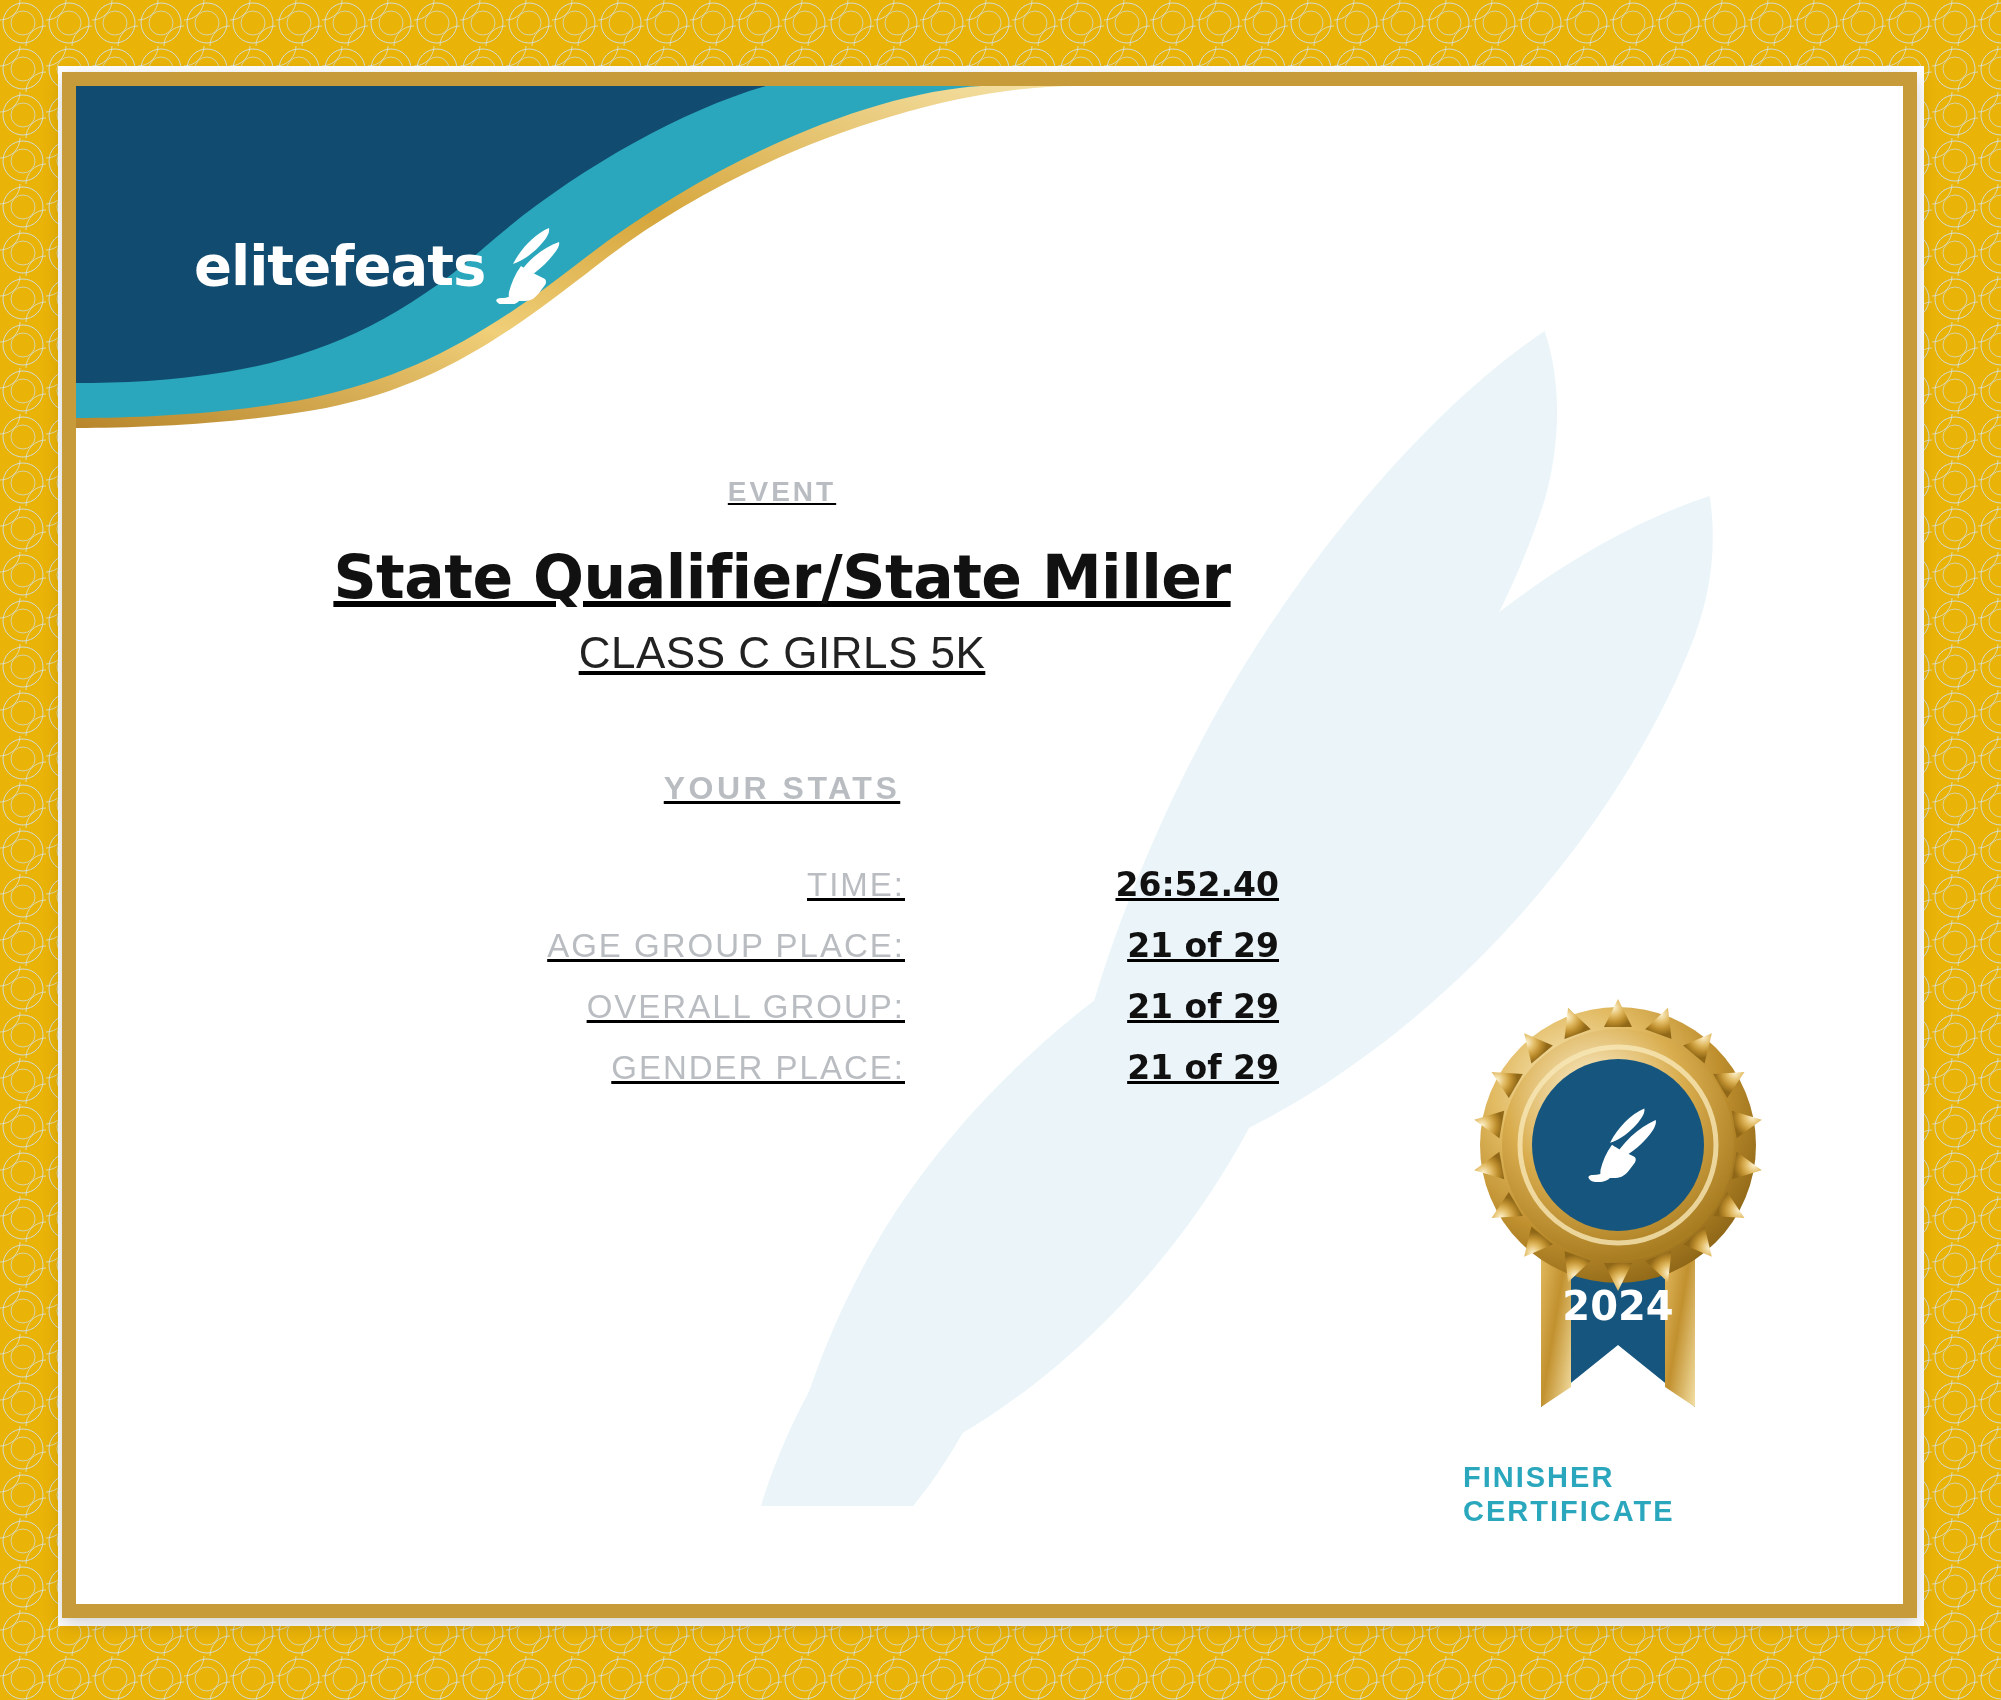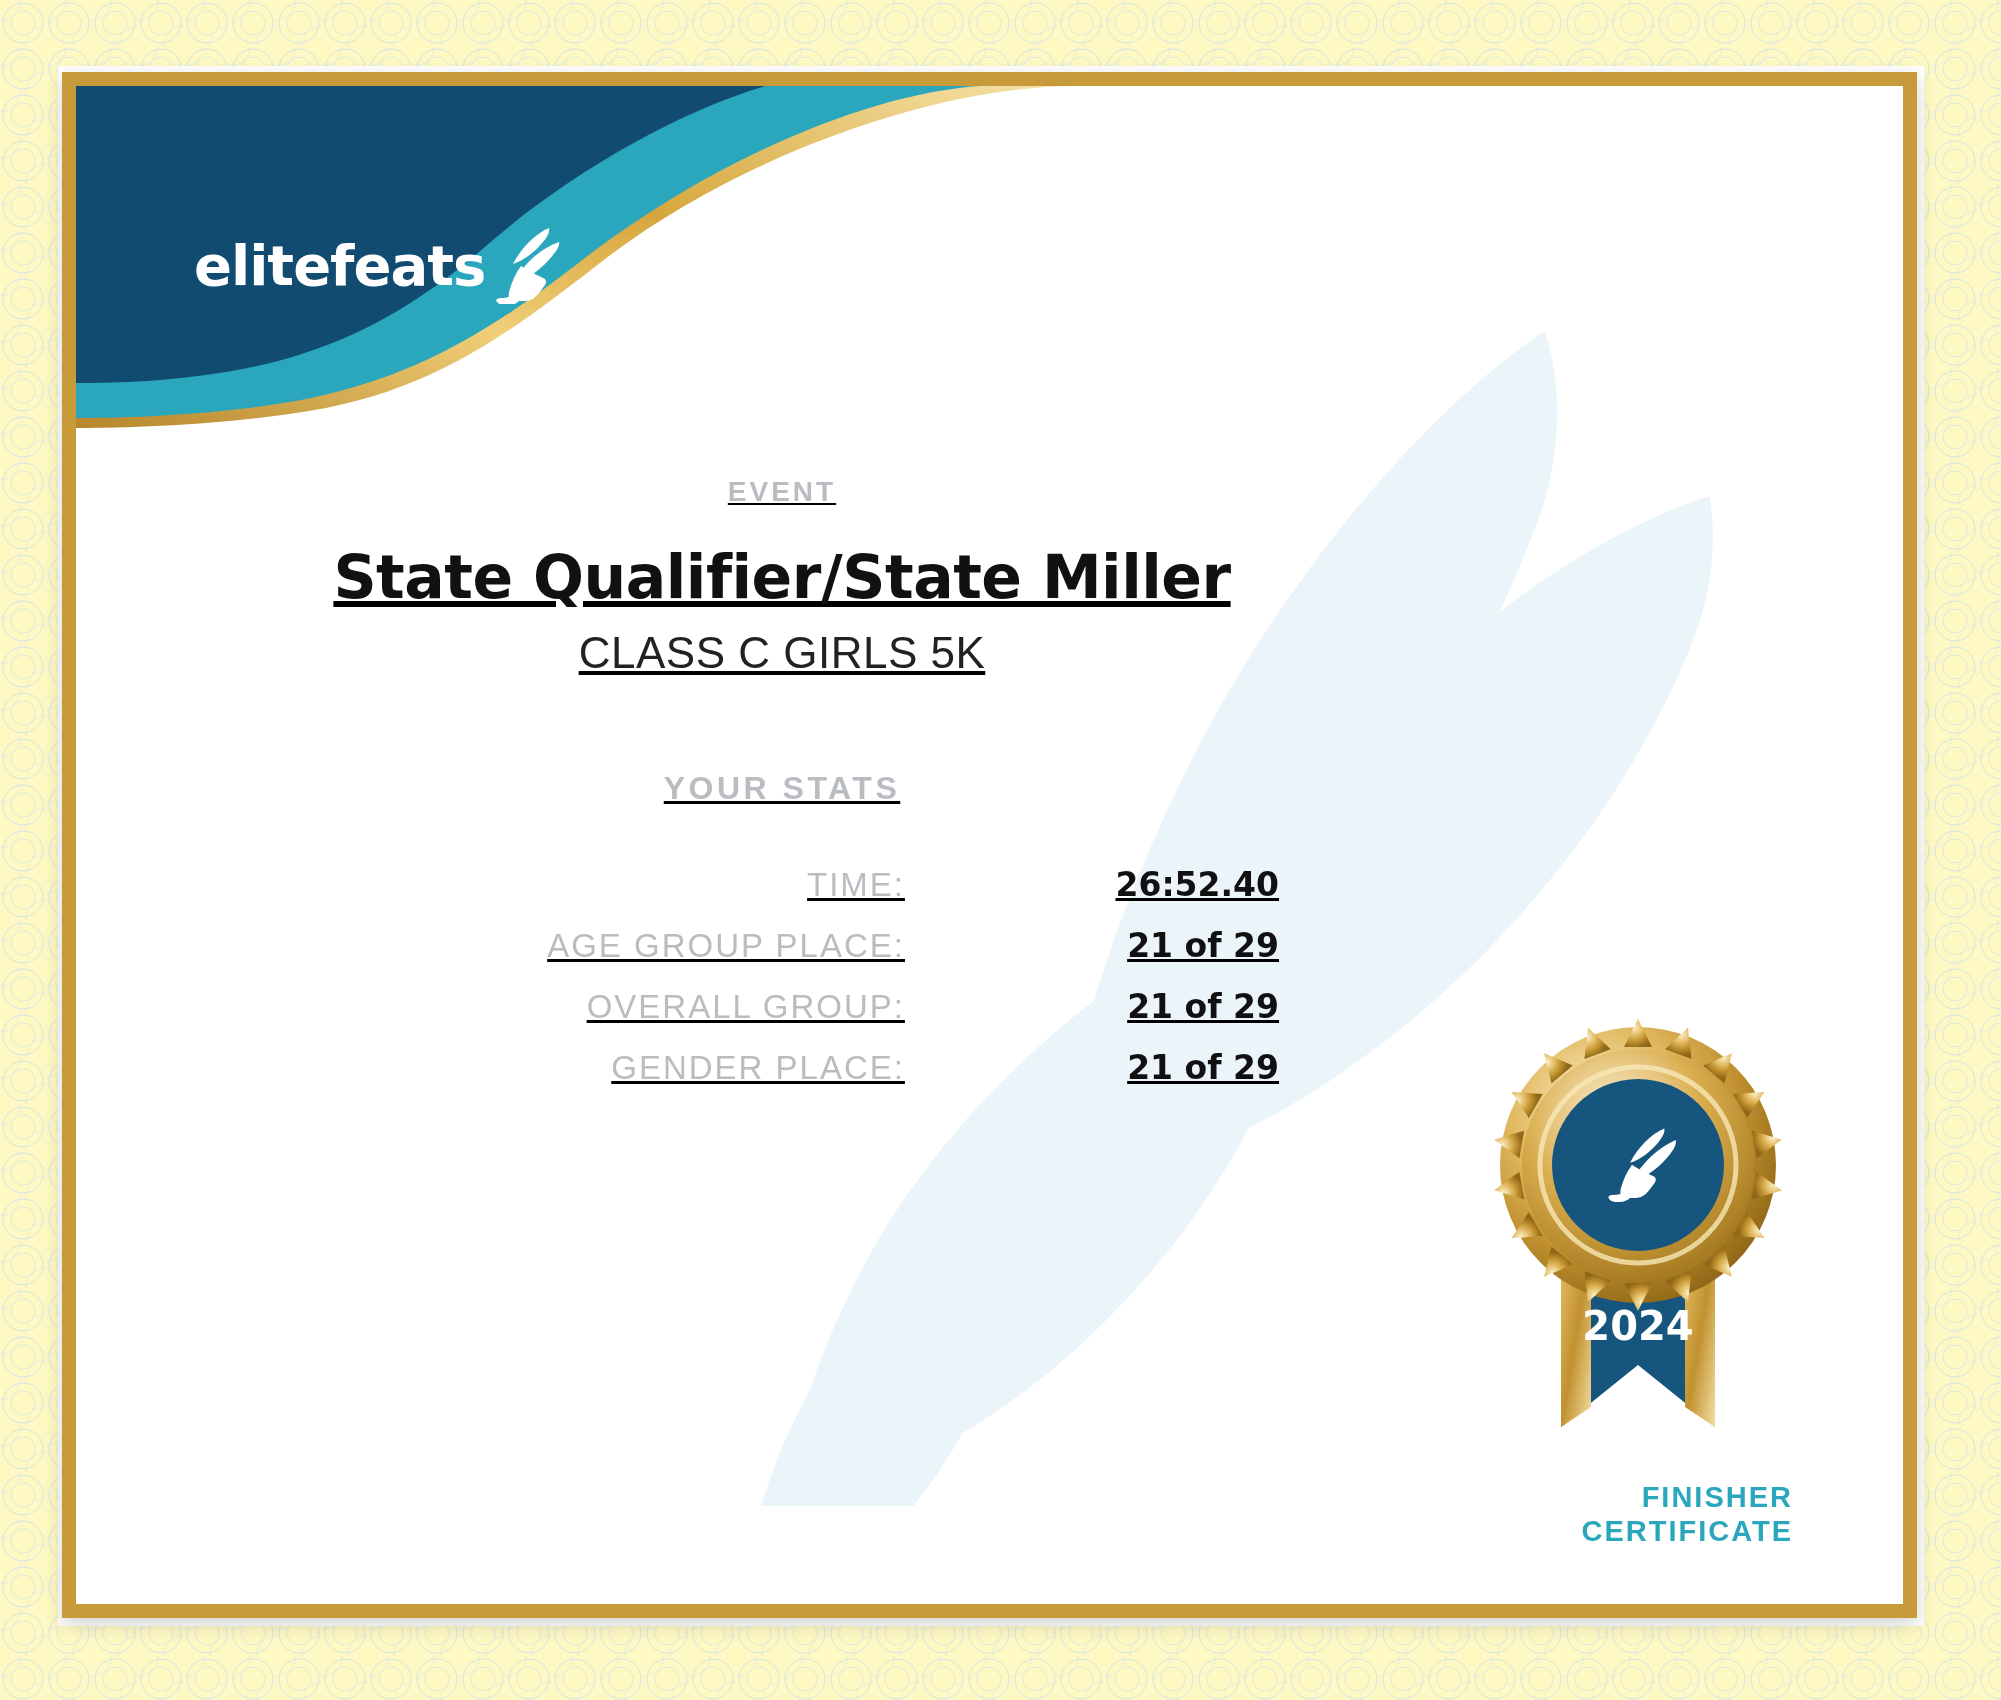--- a/index.html
+++ b/index.html
@@ -12,21 +12,21 @@
     height: 1700px;
     font-family: "Liberation Sans", sans-serif;
     overflow: hidden;
   }
 
   
   .page {
     position: relative;
     width: 2001px;
     height: 1700px;
-    background: #fef9c3;
+    background: #eab308;
     overflow: hidden;
   }
   .guilloche {
     position: absolute;
     left: 0; top: 0;
     width: 2001px;
     height: 1700px;
   }
 
   
@@ -156,23 +156,23 @@
     font-weight: bold;
     color: #111111;
     text-align: right;
     width: 360px;
   }
 
   
   .medal {
     position: absolute;
     right: 110px;
-    bottom: 56px;
+    bottom: 76px;
     width: 330px;
-    text-align: right;
+    text-align: left;
   }
   .medal-caption {
     color: #2aa7bd;
     font-size: 29px;
     font-weight: bold;
     letter-spacing: 2px;
     line-height: 1.15;
     margin-top: 2px;
   }
 </style>

